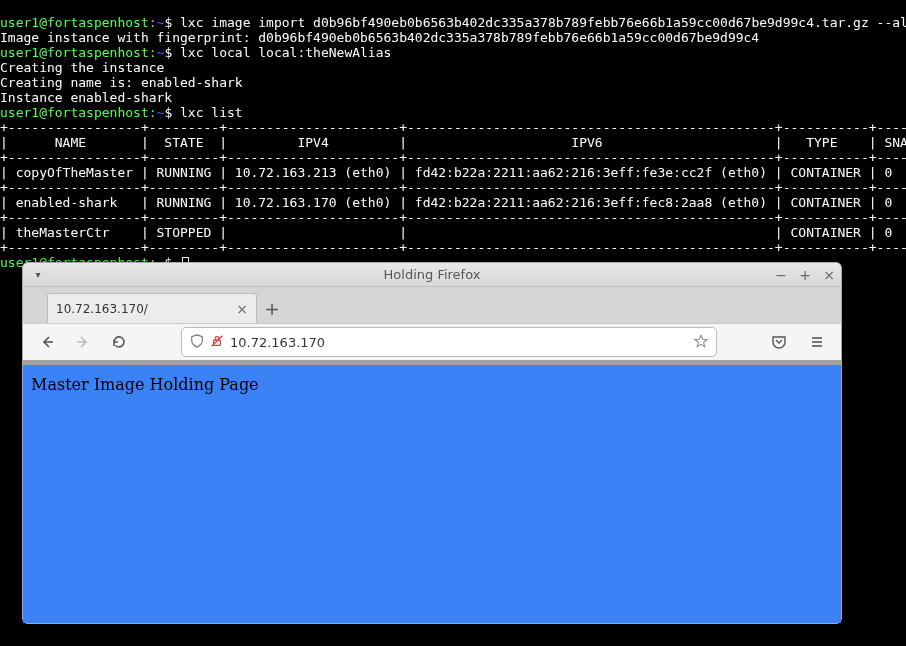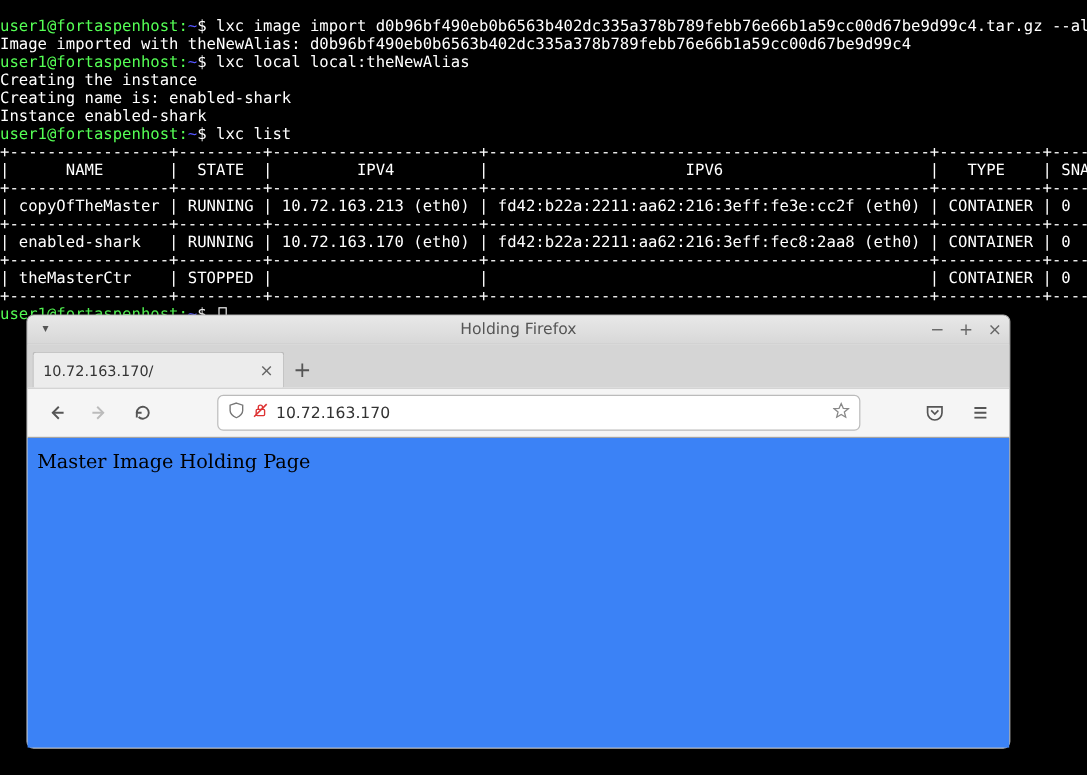--- a/index.html
+++ b/index.html
@@ -92,41 +92,42 @@
     border-radius: 3px 3px 0 0;
     height: 30px;
     min-width: 210px;
     display: flex;
     align-items: center;
     padding: 0 8px;
     gap: 8px;
     font-size: 12px;
     color: #333;
     position: relative;
+    margin-left: 20px;
   }
   .tab .close-x {
     margin-left: auto;
     color: #666;
     font-size: 14px;
   }
   .newtab {
     width: 30px;
     height: 30px;
     display: flex;
     align-items: center;
     justify-content: center;
     color: #555;
     font-size: 18px;
   }
 
   .navbar {
     height: 42px;
     background: #f5f5f5;
     border-top: 1px solid #ccc;
-    border-bottom: 1px solid #a3a3a3;
+    border-bottom: 5px solid #a3a3a3;
     display: flex;
     align-items: center;
     gap: 8px;
     padding: 0 10px;
   }
   .nav-btn {
     width: 28px;
     height: 28px;
     display: flex;
     align-items: center;
@@ -164,21 +165,21 @@
     font-family: "DejaVu Serif", "Liberation Serif", Georgia, serif;
     font-size: 16px;
     color: #000;
   }
 </style>
 </head>
 <body>
 
 <div class="terminal">
 <span class="prompt-user"><span>user1@fortaspenhost</span>:<span class="prompt-path">~</span></span><span class="prompt-sym">$ </span><span>lxc image import d0b96bf490eb0b6563b402dc335a378b789febb76e66b1a59cc00d67be9d99c4.tar.gz --alias theNewAlia</span>
-<span>Image imported with theNewAlias: d0b96bf490eb0b6563b402dc335a378b789febb76e66b1a59cc00d67be9d99c4</span>
+<span>Image instance with fingerprint: d0b96bf490eb0b6563b402dc335a378b789febb76e66b1a59cc00d67be9d99c4</span>
 <span class="prompt-user"><span>user1@fortaspenhost</span>:<span class="prompt-path">~</span></span><span class="prompt-sym">$ </span><span>lxc local local:theNewAlias</span>
 <span>Creating the instance</span>
 <span>Creating name is: enabled-shark</span>
 <span>Instance enabled-shark</span>
 <span class="prompt-user"><span>user1@fortaspenhost</span>:<span class="prompt-path">~</span></span><span class="prompt-sym">$ </span><span>lxc list</span>
 <span>+-----------------+---------+----------------------+-----------------------------------------------+-----------+-----------+</span>
 <span>|      NAME       |  STATE  |         IPV4         |                     IPV6                      |   TYPE    | SNAPSHOTS |</span>
 <span>+-----------------+---------+----------------------+-----------------------------------------------+-----------+-----------+</span>
 <span>| copyOfTheMaster | RUNNING | 10.72.163.213 (eth0) | fd42:b22a:2211:aa62:216:3eff:fe3e:cc2f (eth0) | CONTAINER | 0         |</span>
 <span>+-----------------+---------+----------------------+-----------------------------------------------+-----------+-----------+</span>

